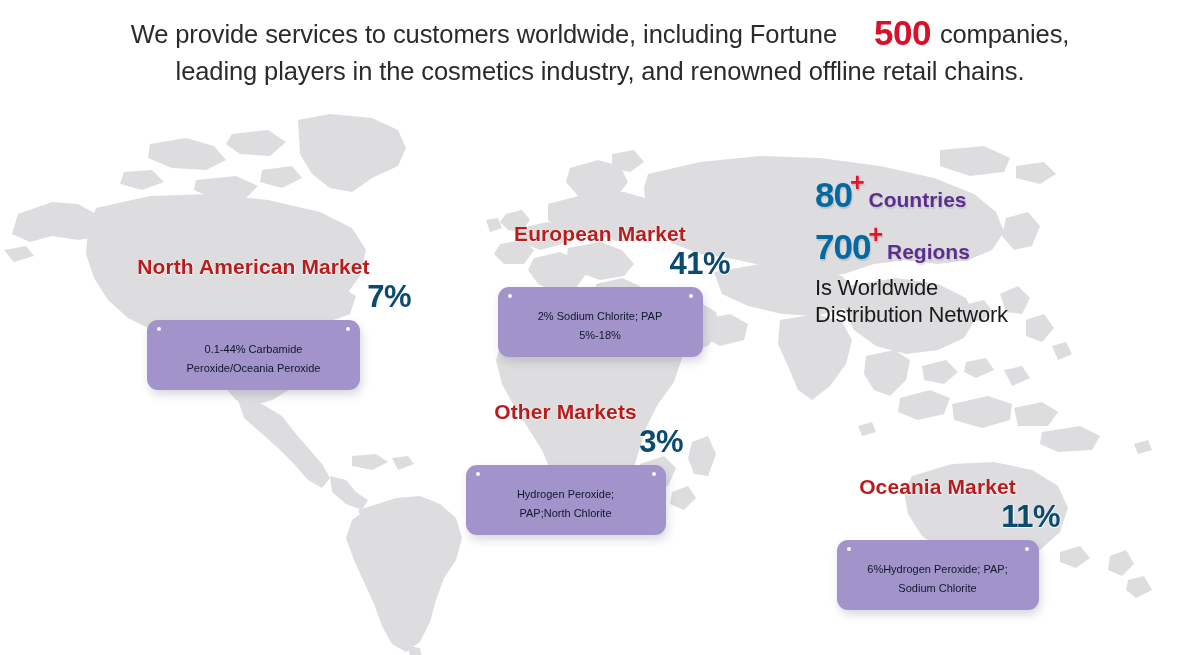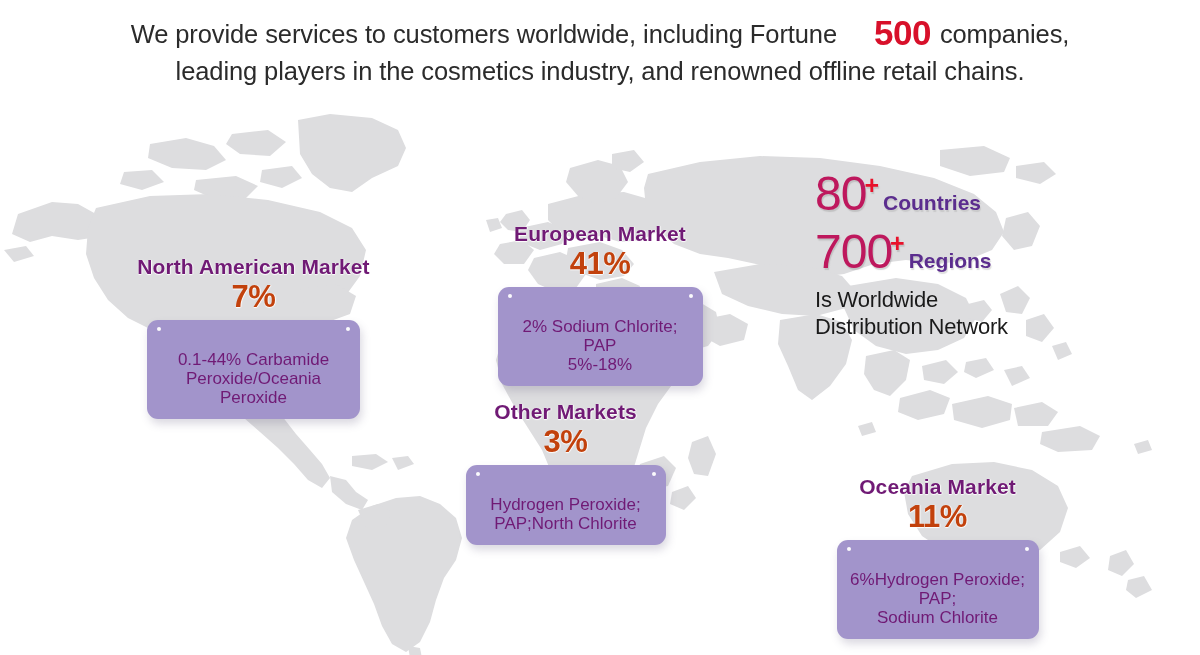--- a/index.html
+++ b/index.html
@@ -51,45 +51,45 @@
     height: 547px;
   }
   .map-wrap svg { display: block; width: 1200px; height: 547px; }
   .land { fill: #dddddf; }
 
   
   .market { position: absolute; }
   .market .m-title {
     font-size: 21px;
     font-weight: bold;
-    color: #701a75;
+    color: #b91c1c;
     text-align: center;
     white-space: nowrap;
     letter-spacing: 0.1px;
     text-shadow: 0 1px 1px rgba(255,255,255,0.95), 1px 0 1px rgba(255,255,255,0.9);
   }
   .market .m-pct {
     font-size: 31px;
     font-weight: bold;
-    color: #c2410c;
-    text-align: center;
+    color: #0c4a6e;
+    text-align: right;
     line-height: 36px;
     letter-spacing: -0.5px;
     text-shadow: 0 1px 1px rgba(255,255,255,0.95), 1px 0 1px rgba(255,255,255,0.9);
   }
   .card {
     position: relative;
     margin: 5px auto 0;
     background: #a294cb;
     border-radius: 11px;
-    color: #701a75;
-    font-size: 17px;
+    color: #0f172a;
+    font-size: 11px;
     line-height: 19px;
     text-align: center;
-    padding: 30px 10px 12px;
+    padding: 20px 10px 12px;
     box-shadow: 2px 5px 9px rgba(90,80,120,0.22);
     box-sizing: border-box;
   }
   .card .dot {
     position: absolute;
     top: 7px;
     width: 4px;
     height: 4px;
     border-radius: 50%;
     background: #ffffff;
@@ -108,23 +108,23 @@
   #market-other { left: 448px; top: 400px; width: 235px; }
   #market-other .card { width: 200px; }
 
   #market-oceania { left: 815px; top: 475px; width: 245px; }
   #market-oceania .card { width: 202px; }
 
   
   .stats { position: absolute; left: 815px; top: 170px; width: 300px; }
   .stat-row { white-space: nowrap; line-height: 1; margin-bottom: 10px; }
   .stat-num {
-    font-size: 48px;
-    font-weight: normal;
-    color: #be185d;
+    font-size: 35px;
+    font-weight: bold;
+    color: #0369a1;
     letter-spacing: -1px;
     text-shadow: 1px 2px 1px rgba(160,160,160,0.45);
   }
   .stat-sup {
     font-size: 25px;
     font-weight: bold;
     color: #e8112a;
     vertical-align: 16px;
     margin-left: -2px;
     text-shadow: 1px 2px 1px rgba(160,160,160,0.45);

